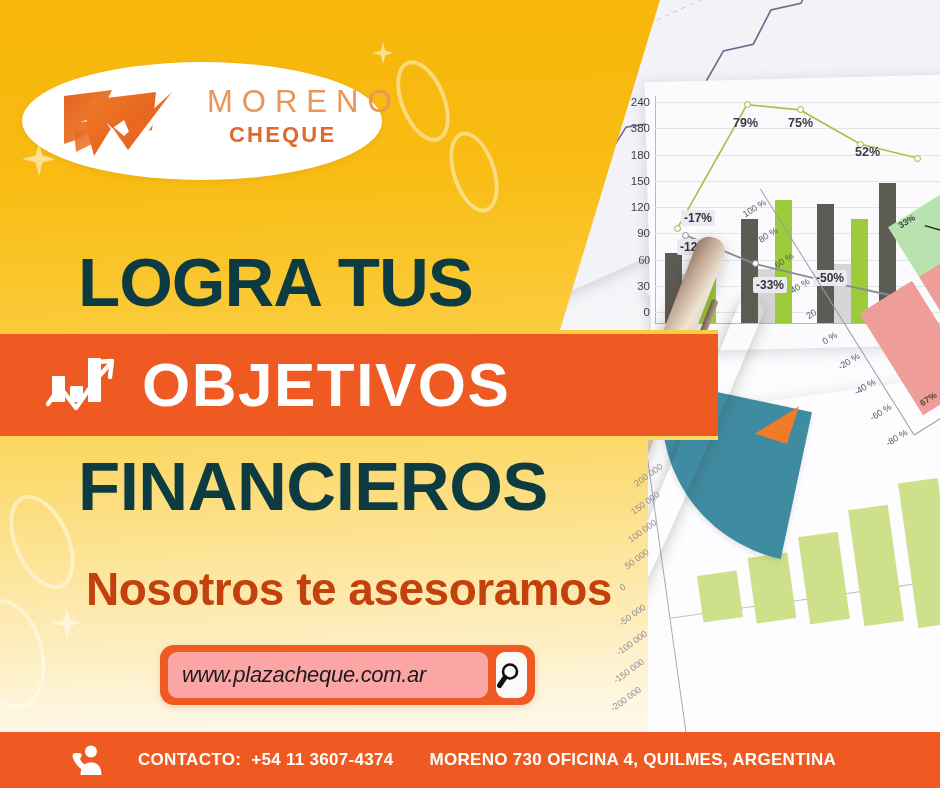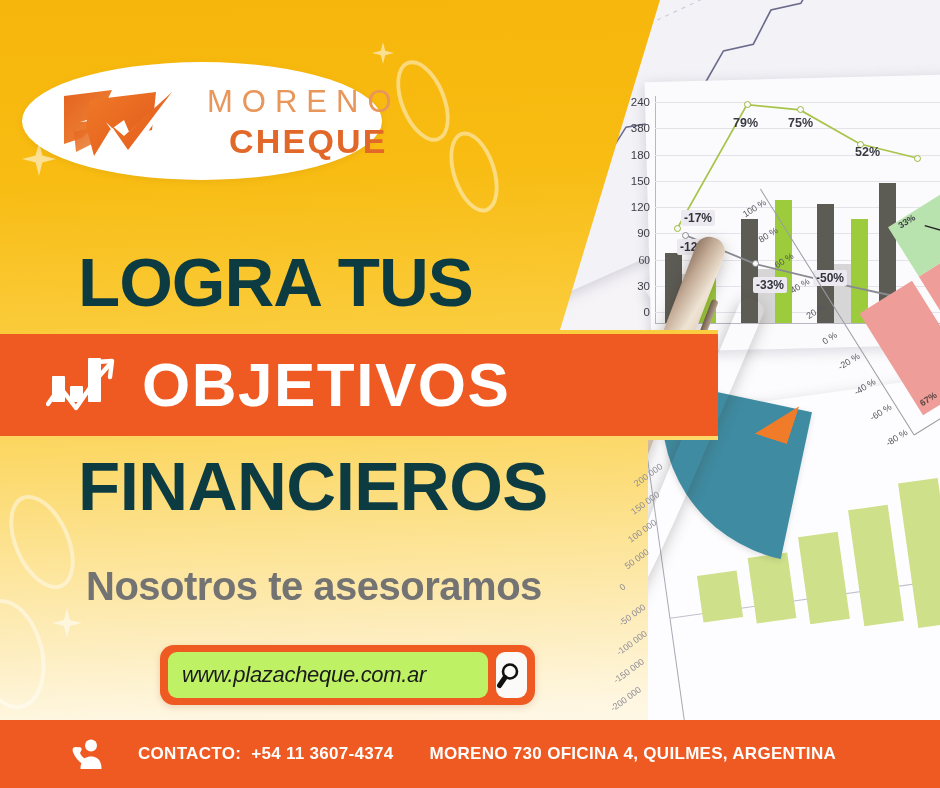--- a/index.html
+++ b/index.html
@@ -123,21 +123,21 @@
     background:#ffffff; border-radius:50%;
     display:flex; align-items:center; box-shadow:0 2px 6px rgba(160,110,0,.14);
   }
   .logo-mark { position:absolute; left:38px; top:24px; width:140px; height:80px; }
   .logo-text { position:absolute; left:185px; top:24px; }
   .logo-plaza {
     font-size:31px; letter-spacing:9px; color:#e8965a; font-weight:400;
     line-height:1.05; font-family:"Liberation Sans", sans-serif;
   }
   .logo-cheque {
-    font-size:34px; letter-spacing:2.2px; color:#e2682a; font-weight:700;
+    font-size:22px; letter-spacing:2.2px; color:#e2682a; font-weight:700;
     line-height:1.15; margin-top:3px; margin-left:22px;
   }
 
   
   .h-logra {
     position:absolute; left:78px; top:248px;
     font-size:69px; font-weight:700; color:#0d3b42;
     letter-spacing:-1px; line-height:1; white-space:nowrap;
   }
   .band {
@@ -149,44 +149,44 @@
     font-size:62px; font-weight:700; color:#ffffff;
     letter-spacing:1.5px; margin-left:26px; line-height:1; white-space:nowrap;
   }
   .h-financieros {
     position:absolute; left:78px; top:452px;
     font-size:69px; font-weight:700; color:#0d3b42;
     letter-spacing:-.5px; line-height:1; white-space:nowrap;
   }
   .h-sub {
     position:absolute; left:86px; top:566px;
-    font-size:40px; font-weight:700; color:#737373;
+    font-size:46px; font-weight:700; color:#c2410c;
     letter-spacing:-.5px; line-height:1; white-space:nowrap;
   }
 
   
   .urlbar {
     position:absolute; left:160px; top:645px; width:375px; height:60px;
     background:#ef5a22; border-radius:14px;
     display:flex; align-items:center; padding:7px 8px; gap:8px;
     box-shadow:0 2px 7px rgba(150,60,10,.18);
   }
   .url-input {
-    flex:1; height:100%; background:#bef264; border:none; border-radius:9px;
+    flex:1; height:100%; background:#fca5a5; border:none; border-radius:9px;
     font-size:22px; font-style:italic; color:#1b1b1b; padding:0 14px;
     font-family:"Liberation Sans", sans-serif; outline:none; letter-spacing:-.3px;
   }
   .search-btn {
     width:54px; height:100%; background:#fbfaf8; border:none; border-radius:9px;
     display:flex; align-items:center; justify-content:center; cursor:pointer;
   }
 
   
   .footer {
-    position:absolute; left:0; bottom:0; width:940px; height:68px;
+    position:absolute; left:0; bottom:0; width:940px; height:56px;
     background:#ef5a22; display:flex; align-items:center;
   }
   .footer-icon { margin-left:72px; width:30px; height:32px; flex:none; }
   .f-contacto {
     margin-left:36px; font-size:17px; font-weight:700; color:#ffffff;
     letter-spacing:.3px; white-space:nowrap;
   }
   .f-address {
     margin-left:36px; font-size:17px; font-weight:700; color:#ffffff;
     letter-spacing:.3px; white-space:nowrap;

